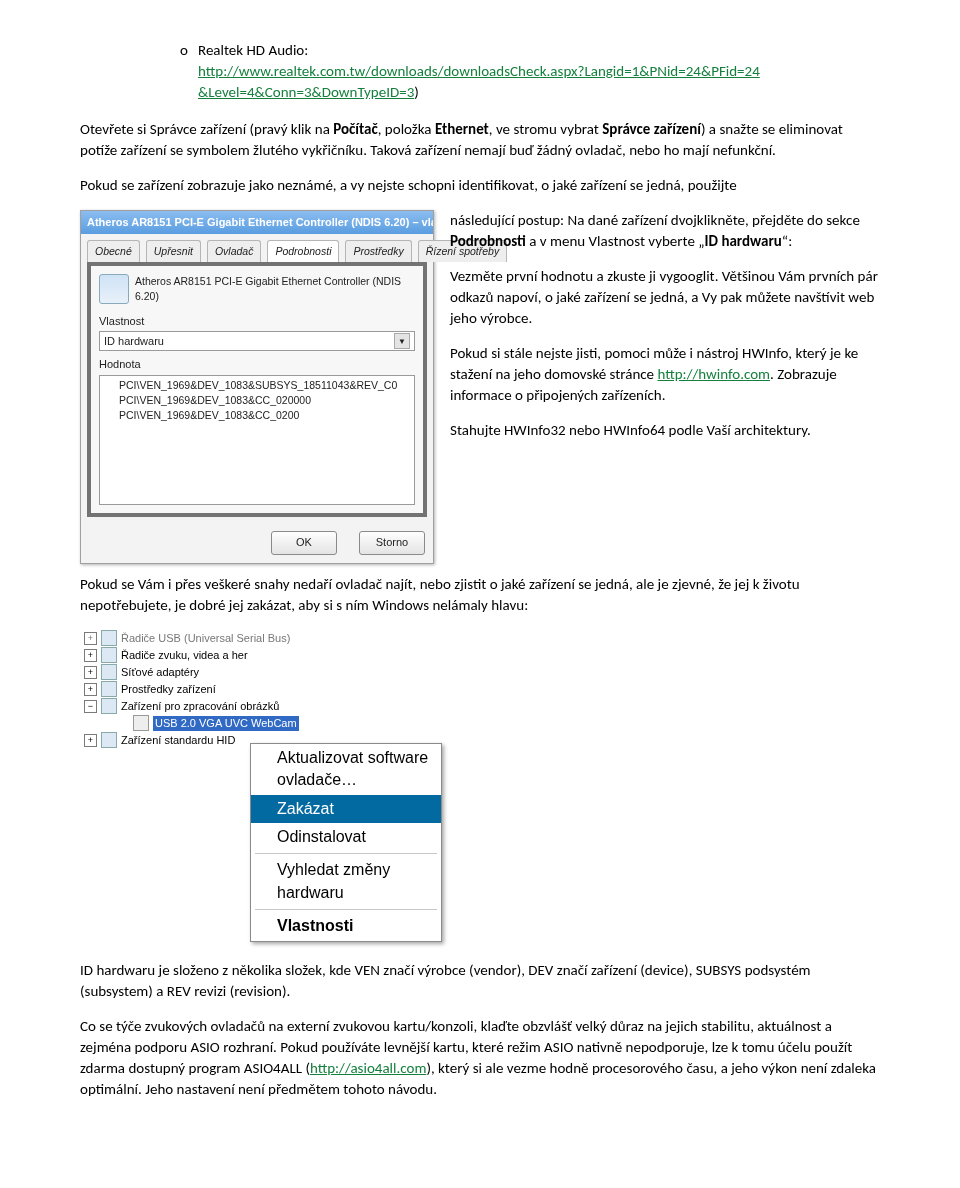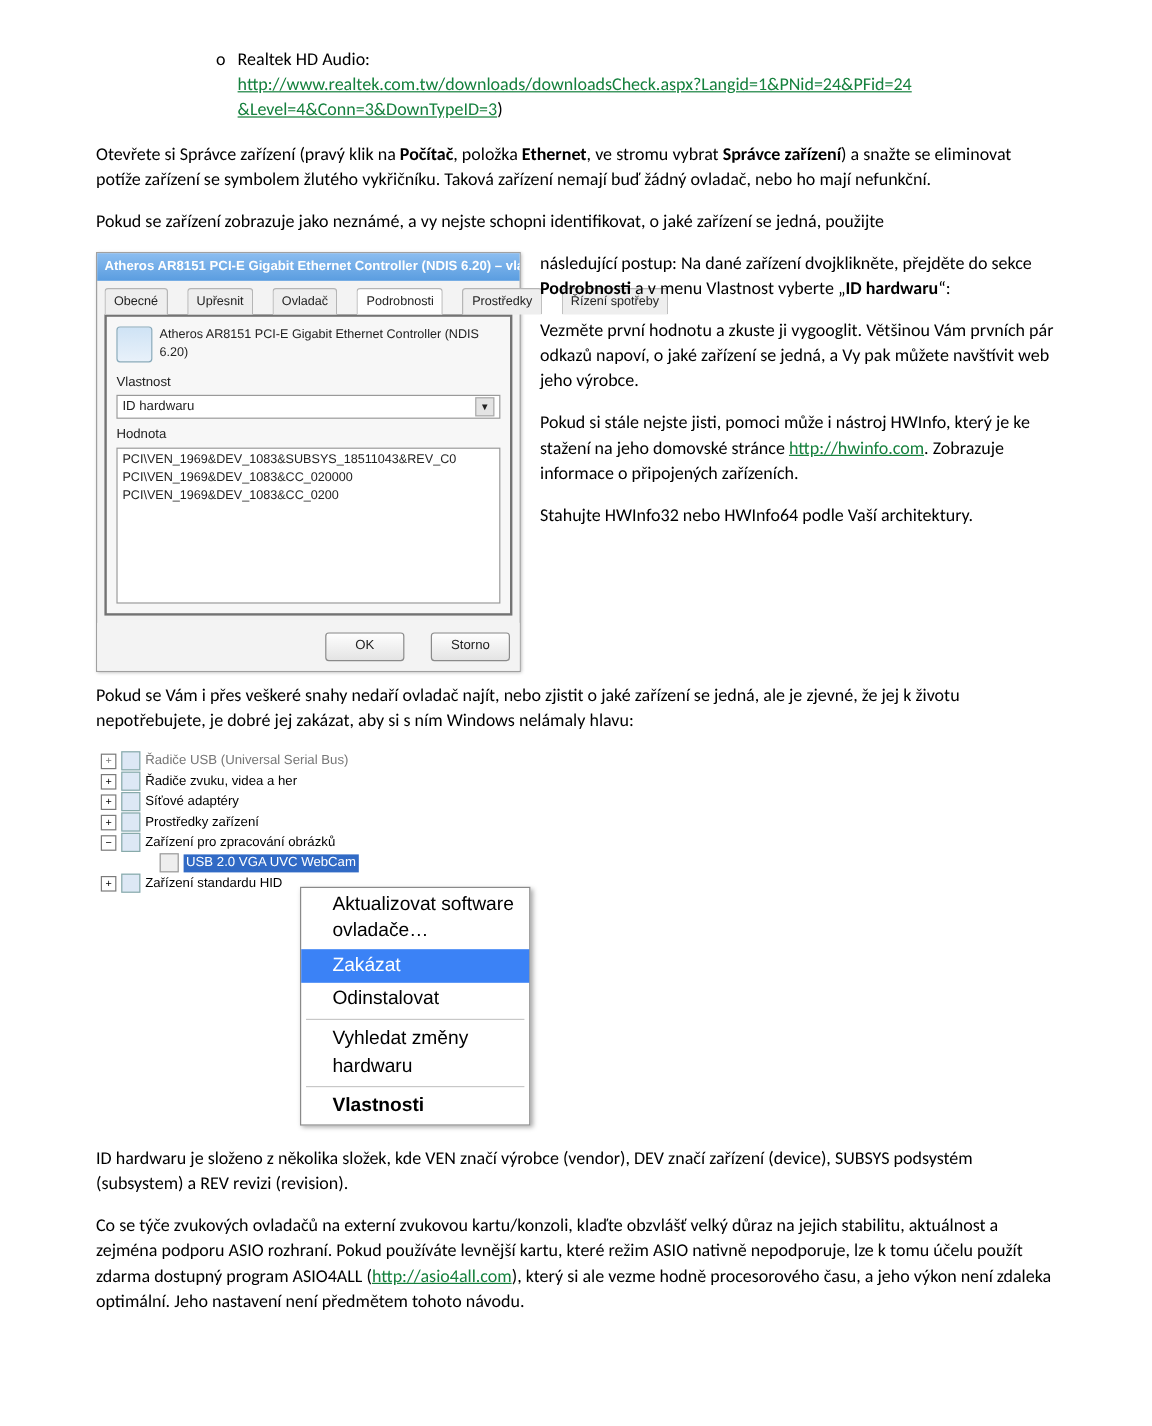--- a/index.html
+++ b/index.html
@@ -37,35 +37,36 @@
     color: #fff;
     padding: 4px 6px;
     font-weight: bold;
     font-size: 11px;
     white-space: nowrap;
     overflow: hidden;
   }
   .dlg-tabs {
     display: flex;
     margin: 6px 6px 0 6px;
-    gap: 16px;
+    gap: 6px;
+    font-style: italic;
   }
   .dlg-tab {
     border: 1px solid #b5b5b5;
     border-bottom: none;
     padding: 3px 7px;
     background: #eee;
     border-radius: 3px 3px 0 0;
     font-size: 10.5px;
     white-space: nowrap;
   }
   .dlg-tab.active { background: #fff; }
   .dlg-body {
     margin: 0 6px 6px 6px;
-    border: 2px solid #737373;
+    border: 4px solid #737373;
     background: #f7f7f7;
     padding: 8px;
   }
   .dlg-dev-row { display: flex; align-items: center; margin-bottom: 10px; }
   .dlg-dev-icon {
     width: 28px; height: 28px; flex: none;
     background: linear-gradient(#cfe3f5,#e8f1fa);
     border: 1px solid #8ab; border-radius: 3px;
     margin-right: 6px;
   }
@@ -81,21 +82,21 @@
   .dlg-select-arrow {
     width: 14px; height: 14px;
     background: #e4e4e4; border: 1px solid #aaa;
     display: flex; align-items: center; justify-content: center;
     font-size: 8px;
   }
   .dlg-list {
     margin-top: 2px;
     width: 100%; height: 130px;
     border: 1px solid #9a9a9a; background: #fff;
-    padding: 2px 4px; box-sizing: border-box;
+    padding: 2px 19px; box-sizing: border-box;
     overflow: hidden;
   }
   .dlg-list div { white-space: nowrap; font-size: 10.5px; line-height: 15px; }
   .dlg-buttons {
     display: flex; justify-content: flex-end;
     padding: 8px 8px; gap: 22px;
     background: #f3f3f3;
   }
   .dlg-btn {
     min-width: 64px; height: 22px;
@@ -138,21 +139,21 @@
     margin-top: -6px;
     background: #fff;
     border: 1px solid #8a8a8a;
     box-shadow: 2px 2px 4px rgba(0,0,0,.35);
   }
   .ctx-item {
     padding: 3px 10px 3px 26px;
     font-size: 16px;
     position: relative;
   }
-  .ctx-item.sel { background: #3b82f6; color: #fff; }
+  .ctx-item.sel { background: #0369a1; color: #fff; }
   .ctx-sep { height: 1px; background: #c8c8c8; margin: 2px 4px; }
   .ctx-item.bold { font-weight: bold; }
 </style>
 </head>
 <body>
 
 <div class="indent1">
   <div class="bullet-row">
     <span class="bullet-sym">o</span>
     <span>Realtek HD Audio:</span>

